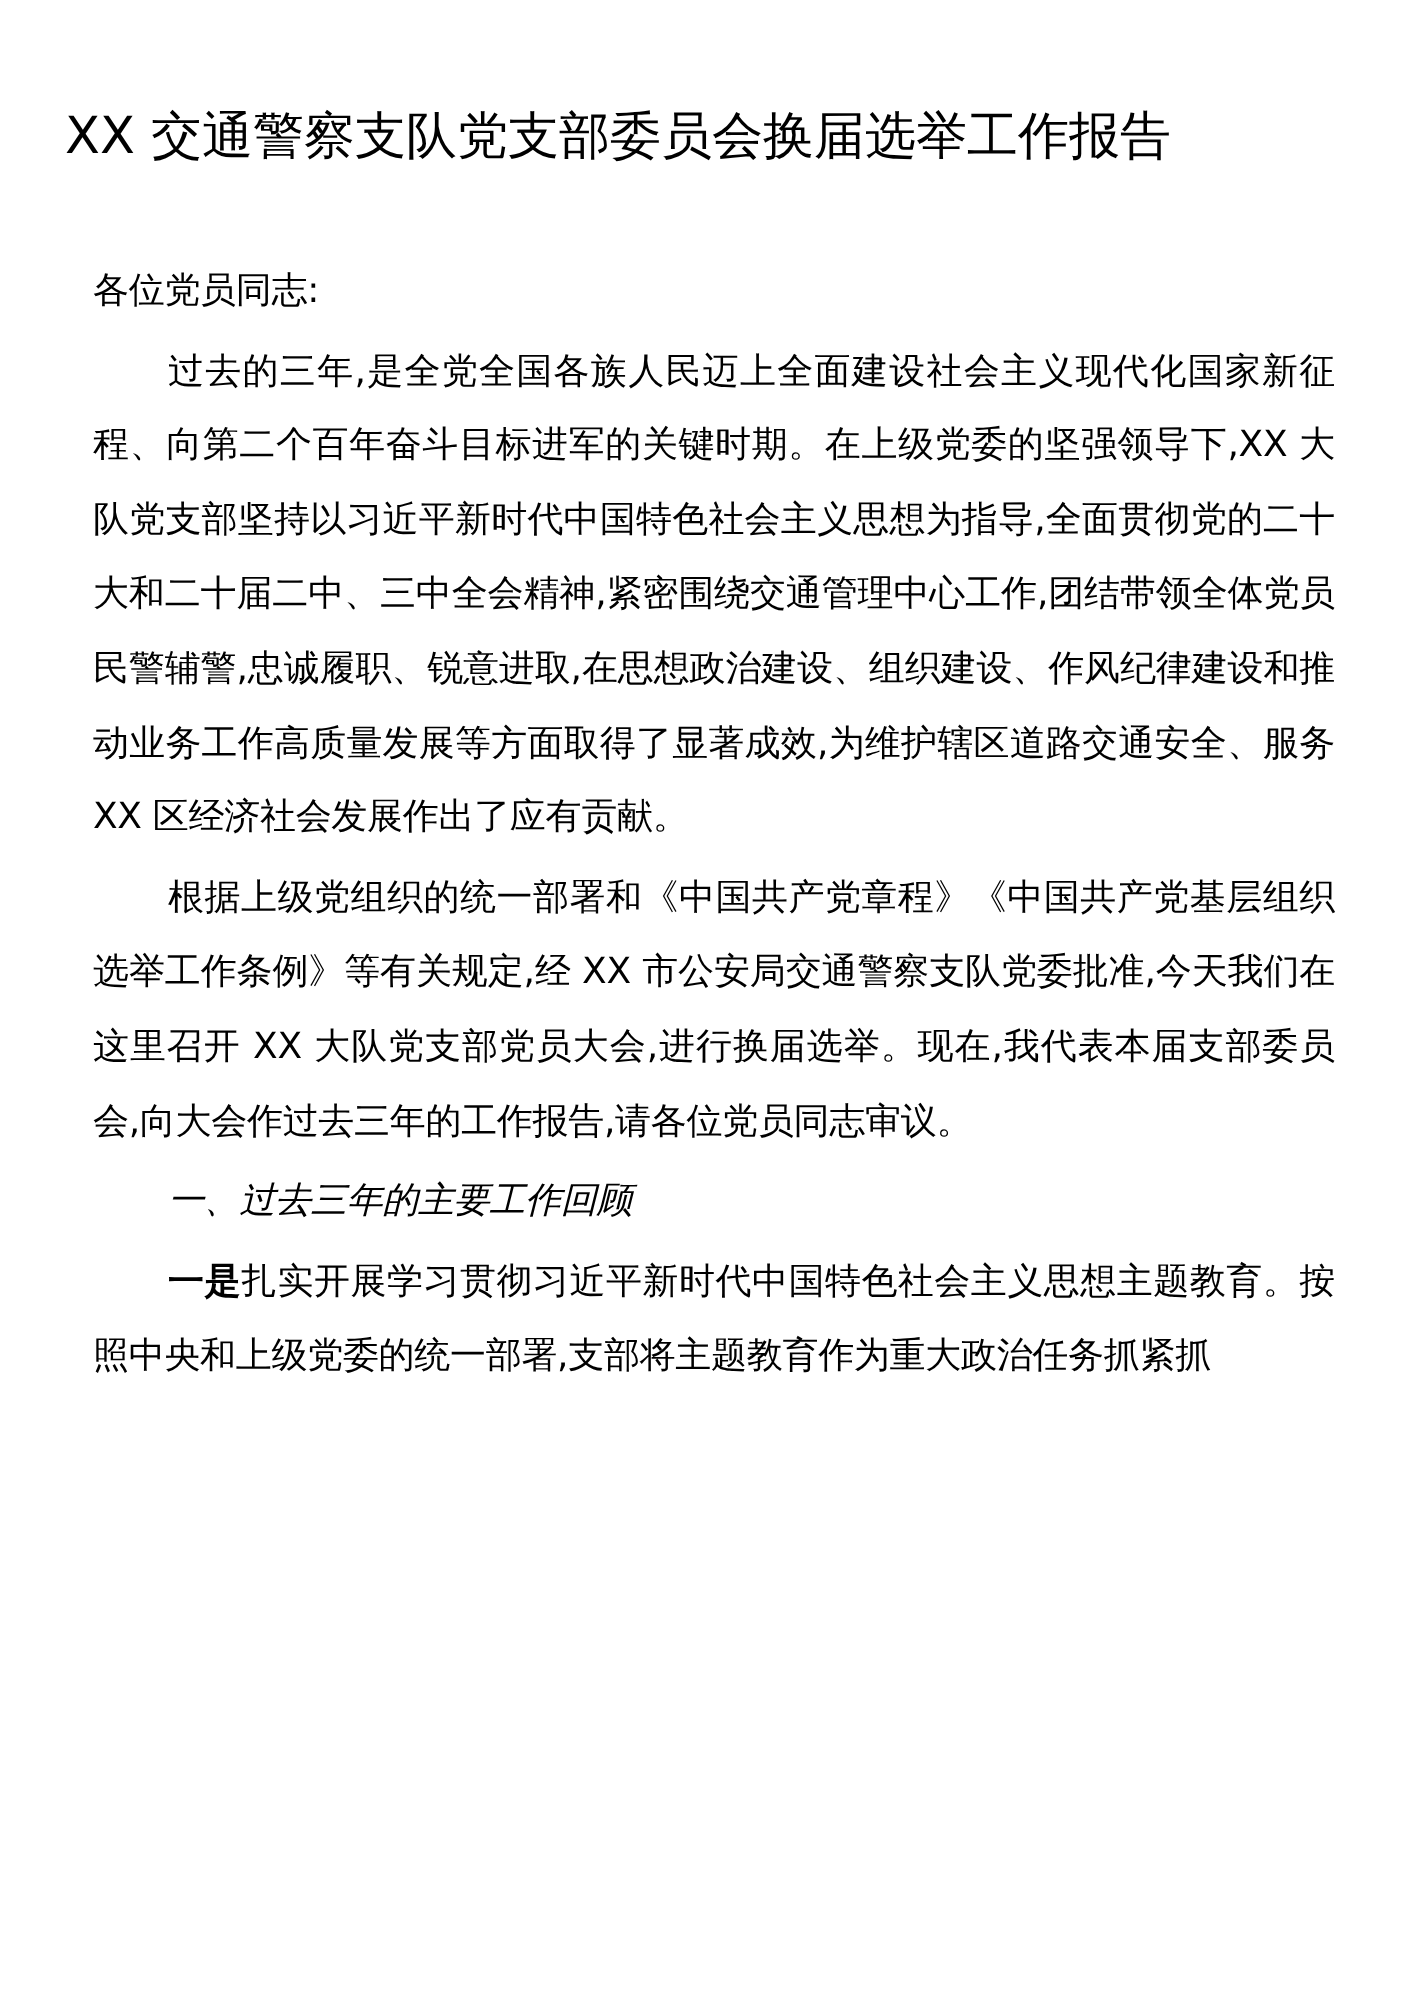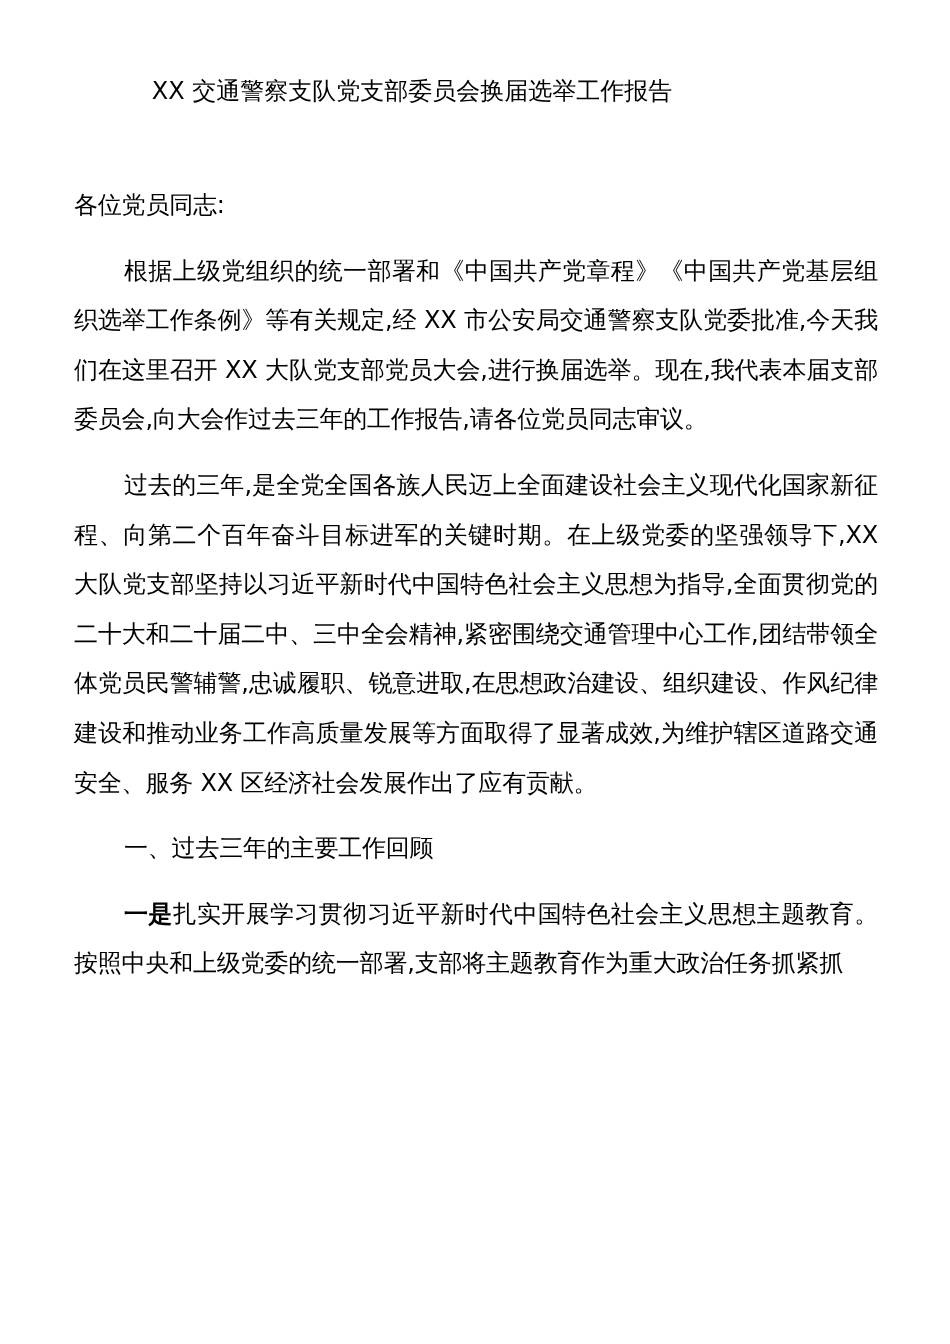--- a/index.html
+++ b/index.html
@@ -1,30 +1,30 @@
 <!DOCTYPE html>
 <html><head>
 <meta charset="utf-8">
 <style>
   html, body { margin: 0; padding: 0; background: #ffffff; }
   body { width: 950px; height: 1344px; overflow: hidden; position: relative;
          font-family: "DejaVu Sans", "Liberation Sans", sans-serif; color: #000; }
   .title { position: absolute; left: 0; width: 824px; top: 66px; text-align: center;
-           font-size: 24px; line-height: 50px; letter-spacing: 0px; }
+           font-size: 34px; line-height: 50px; letter-spacing: 0px; }
   .body { position: absolute; left: 58px; top: 165px; width: 836px; }
   .p { font-size: 24px; line-height: 49.6px; text-align: justify; text-align-last: left;
-       margin: 16px; word-break: break-all; letter-spacing: -0.2px; }
+       margin: 4px; word-break: break-all; letter-spacing: -0.2px; }
   .indent { text-indent: 50px; }
-  .heading { text-indent: 50px; }
+  .heading { text-indent: 50px; font-style: italic; }
   .bold { font-weight: bold; }
 </style>
 </head>
 <body>
 
 <div class="title">XX 交通警察支队党支部委员会换届选举工作报告</div>
 
 <div class="body">
   <p class="p">各位党员同志:</p>
+  <p class="p indent">过去的三年,是全党全国各族人民迈上全面建设社会主义现代化国家新征程、向第二个百年奋斗目标进军的关键时期。在上级党委的坚强领导下,XX 大队党支部坚持以习近平新时代中国特色社会主义思想为指导,全面贯彻党的二十大和二十届二中、三中全会精神,紧密围绕交通管理中心工作,团结带领全体党员民警辅警,忠诚履职、锐意进取,在思想政治建设、组织建设、作风纪律建设和推动业务工作高质量发展等方面取得了显著成效,为维护辖区道路交通安全、服务 XX 区经济社会发展作出了应有贡献。</p>
   <p class="p indent">根据上级党组织的统一部署和《中国共产党章程》《中国共产党基层组织选举工作条例》等有关规定,经 XX 市公安局交通警察支队党委批准,今天我们在这里召开 XX 大队党支部党员大会,进行换届选举。现在,我代表本届支部委员会,向大会作过去三年的工作报告,请各位党员同志审议。</p>
-  <p class="p indent">过去的三年,是全党全国各族人民迈上全面建设社会主义现代化国家新征程、向第二个百年奋斗目标进军的关键时期。在上级党委的坚强领导下,XX 大队党支部坚持以习近平新时代中国特色社会主义思想为指导,全面贯彻党的二十大和二十届二中、三中全会精神,紧密围绕交通管理中心工作,团结带领全体党员民警辅警,忠诚履职、锐意进取,在思想政治建设、组织建设、作风纪律建设和推动业务工作高质量发展等方面取得了显著成效,为维护辖区道路交通安全、服务 XX 区经济社会发展作出了应有贡献。</p>
   <p class="p heading">一、过去三年的主要工作回顾</p>
   <p class="p indent"><span class="bold">一是</span><span>扎实开展学习贯彻习近平新时代中国特色社会主义思想主题教育。按照中央和上级党委的统一部署,支部将主题教育作为重大政治任务抓紧抓</span></p>
 </div>
 
 </body></html>

